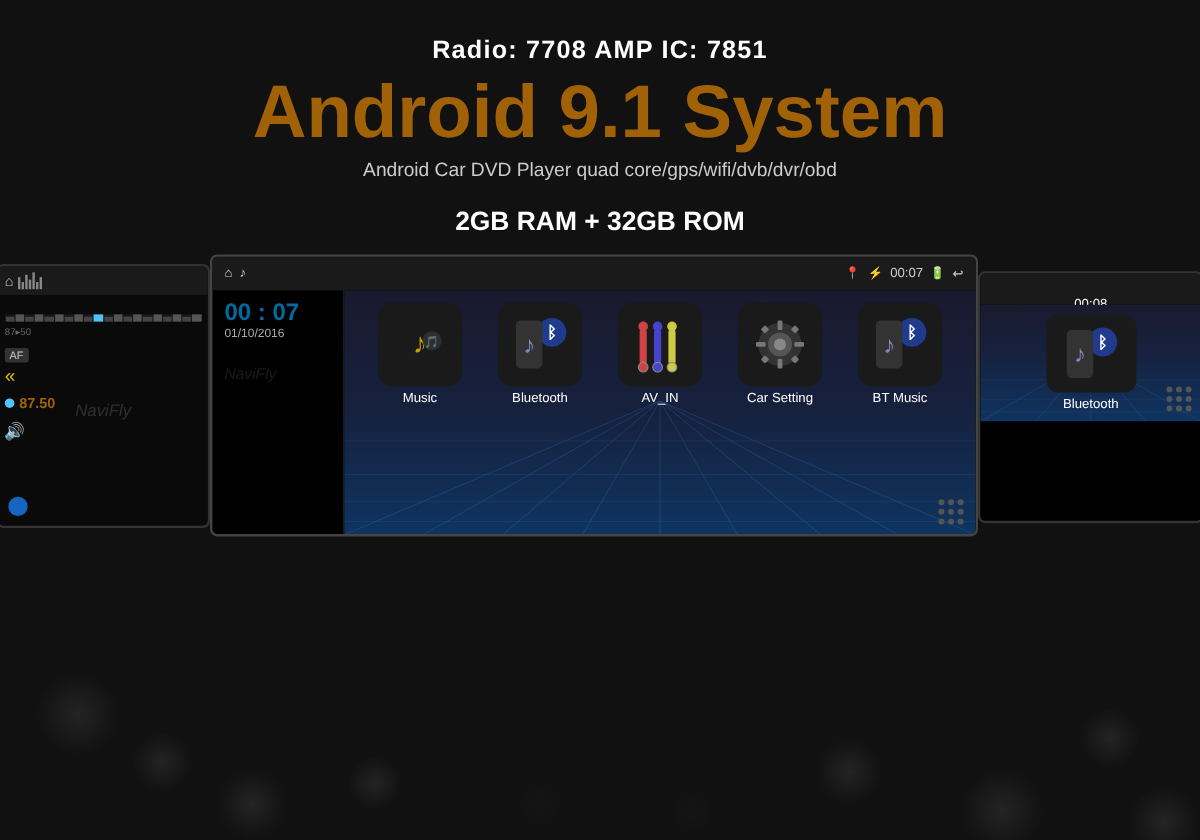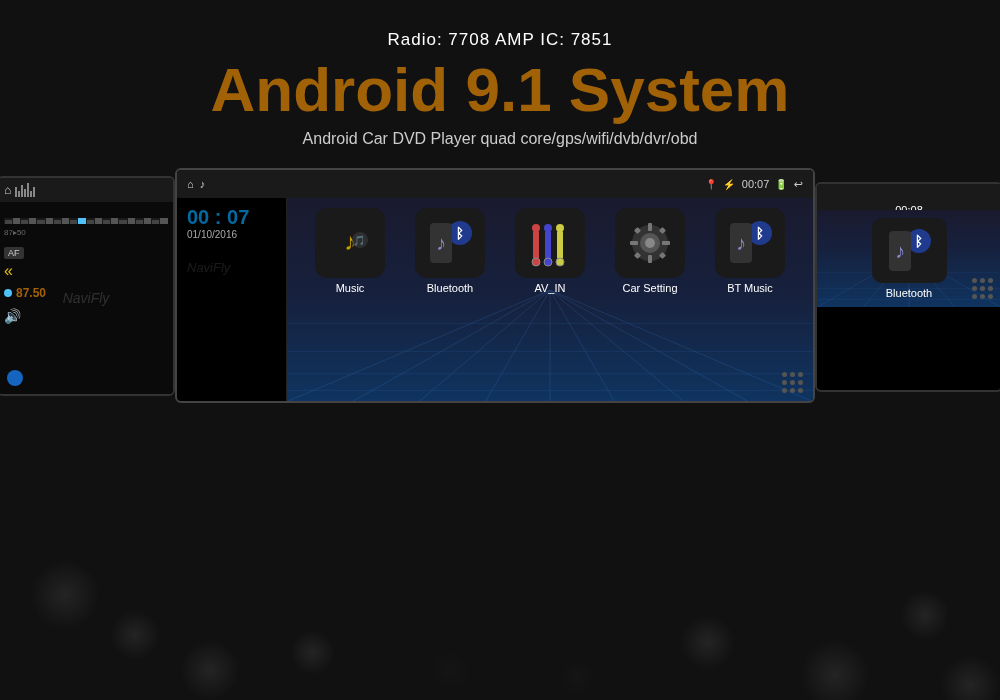--- a/index.html
+++ b/index.html
@@ -21,22 +21,22 @@
 
     .top-section {
       text-align: center;
       padding-top: 30px;
       position: relative;
       z-index: 2;
     }
 
     .radio-info {
       color: #fff;
-      font-size: 17px;
-      font-weight: normal;
+      font-size: 21px;
+      font-weight: bold;
       letter-spacing: 1px;
       margin-bottom: 6px;
     }
 
     .android-title {
       color: #a16207;
       font-size: 62px;
       font-weight: bold;
       line-height: 1.1;
       margin-bottom: 6px;
@@ -272,20 +272,21 @@
   <div class="bokeh" style="left:900px;top:590px;width:50px;height:50px;"></div>
   <div class="bokeh" style="left:940px;top:655px;width:60px;height:60px;"></div>
   <div class="bokeh" style="left:430px;top:650px;width:40px;height:40px;opacity:0.2;"></div>
   <div class="bokeh" style="left:560px;top:660px;width:35px;height:35px;opacity:0.2;"></div>
 </div>
 
 <div class="top-section">
   <div class="radio-info">Radio: 7708  AMP IC: 7851</div>
   <div class="android-title">Android 9.1 System</div>
   <div class="subtitle">Android Car DVD Player quad core/gps/wifi/dvb/dvr/obd</div>
+  <div class="ram-rom">2GB RAM + 32GB ROM</div>
 </div>
 
 <div class="screens-row">
 
   <div class="screen-left">
     <div class="radio-header">
       <span style="color:#ccc;font-size:12px;">⌂</span>
       <div class="eq-bars">
         <div class="eq-bar" style="height:10px;"></div>
         <div class="eq-bar" style="height:6px;"></div>

